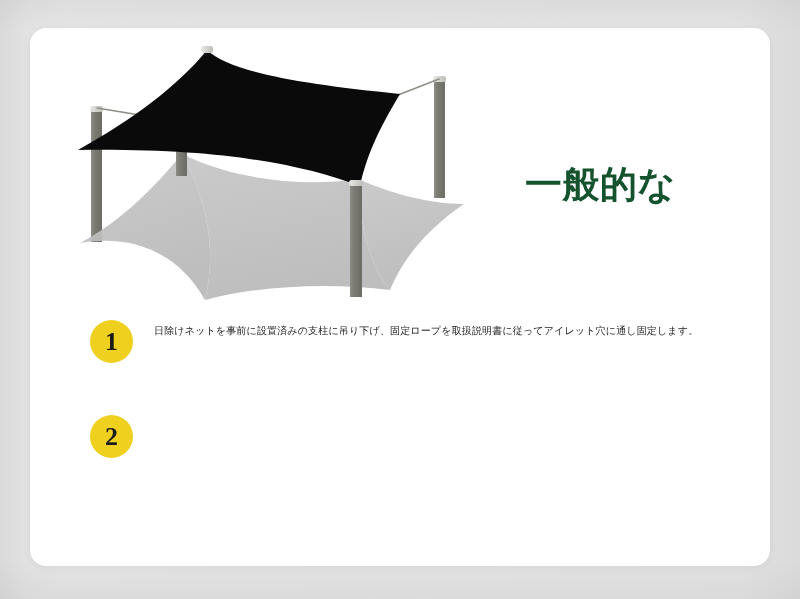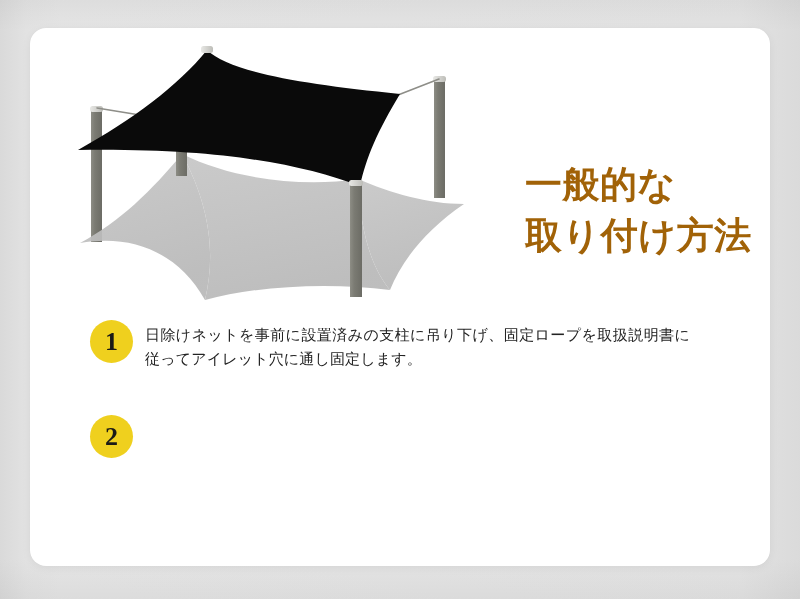--- a/index.html
+++ b/index.html
@@ -48,21 +48,21 @@
     height: 295px;
   }
   #illustration svg { display: block; width: 100%; height: 100%; }
 
   
   #heading {
     position: absolute;
     left: 495px;
     top: 133px;
     width: 250px;
-    color: #a16207;
+    color: #14532d;
     font-weight: 700;
     font-size: 37px;
     line-height: 1.32;
     letter-spacing: 0.5px;
     white-space: nowrap;
   }
   #heading .h-line { display: block; }
   #heading .h-line.line2 { margin-top: 2px; }
 
   
@@ -87,23 +87,23 @@
     font-weight: 700;
     display: flex;
     align-items: center;
     justify-content: center;
     line-height: 1;
     margin-top: 2px;
     font-family: "Liberation Serif", "DejaVu Serif", serif;
   }
 
   .step-text {
-    margin-left: 12px;
+    margin-left: 21px;
     color: #232323;
-    font-size: 15px;
+    font-size: 10px;
     line-height: 1.62;
     letter-spacing: 0.15px;
     padding-top: 5px;
     max-width: 545px;
     text-align: justify;
     text-justify: inter-character;
   }
 </style>
 </head>
 <body>
@@ -178,21 +178,20 @@
       </g>
 
       <g>
         <rect x="141" y="8" width="12" height="7" rx="2.5" fill="url(#capGrad)"></rect>
       </g>
     </svg>
   </div>
 
   <div id="heading">
     <span class="h-line line1">一般的な</span>
-    <span class="h-line line2">取り付け方法</span>
   </div>
 
   <div class="step" id="step-1">
     <div class="step-badge">1</div>
     <div class="step-text">日除けネットを事前に設置済みの支柱に吊り下げ、固定ロープを取扱説明書に従ってアイレット穴に通し固定します。</div>
   </div>
 
   <div class="step" id="step-2">
     <div class="step-badge">2</div>
   </div>

